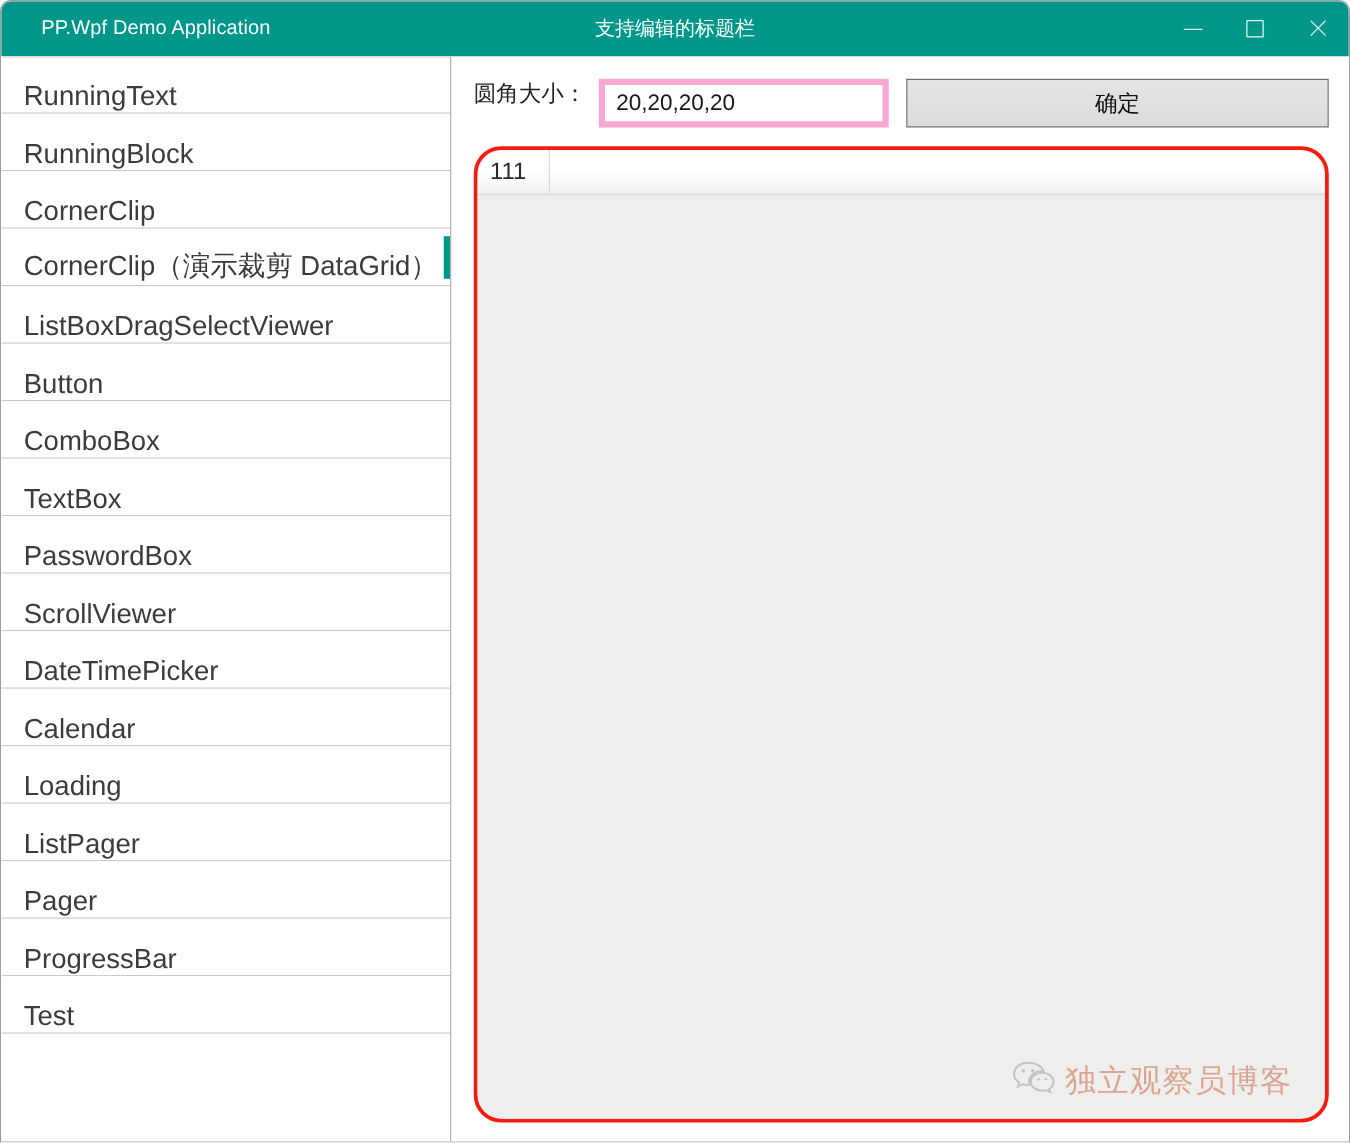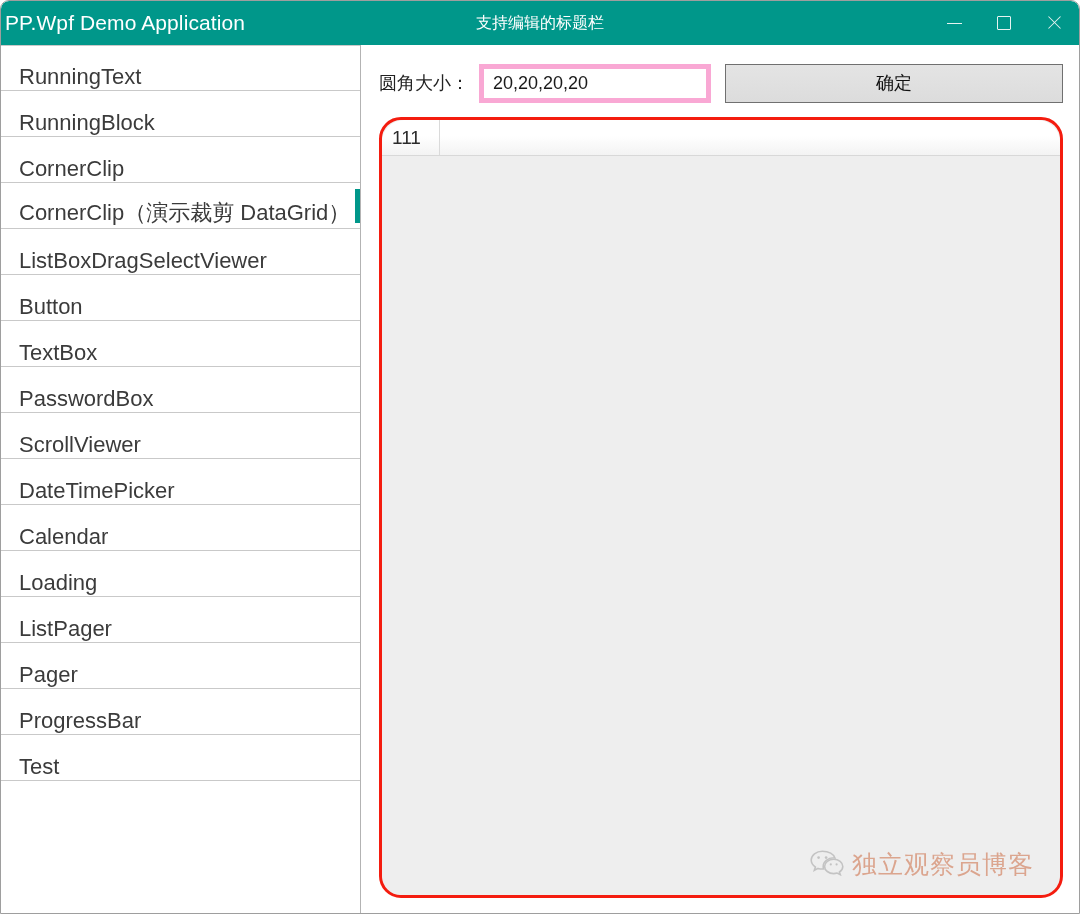--- a/index.html
+++ b/index.html
@@ -25,22 +25,22 @@
     position: relative;
     height: 44px;
     background: #00978a;
     border-radius: 8px 8px 0 0;
     display: flex;
     align-items: center;
     color: #ffffff;
     user-select: none;
   }
   #title-bar .app-title {
-    font-size: 21px;
-    margin-left: 4px;
+    font-size: 16px;
+    margin-left: 32px;
     letter-spacing: .1px;
     white-space: nowrap;
   }
   #title-bar .center-title {
     position: absolute;
     left: 0; right: 0;
     text-align: center;
     font-size: 16px;
     pointer-events: none;
   }
@@ -126,21 +126,21 @@
   #content {
     flex: 1;
     height: 870px;
     background: #ffffff;
     padding: 18px 16px 0 18px;
     display: flex;
     flex-direction: column;
   }
   #toolbar-row {
     display: flex;
-    align-items: center;
+    align-items: flex-start;
     height: 40px;
     flex: none;
   }
   #corner-label {
     font-size: 18px;
     color: #222222;
     margin-right: 10px;
     white-space: nowrap;
   }
   #corner-input {
@@ -267,20 +267,23 @@
         </div>
         <div class="nav-item selected">
           <span>CornerClip（演示裁剪 DataGrid）</span>
           <span class="sel-indicator" style="background: rgb(0, 151, 138);"></span>
         </div>
         <div class="nav-item">
           <span>ListBoxDragSelectViewer</span>
         </div>
         <div class="nav-item">
           <span>Button</span>
+        </div>
+        <div class="nav-item">
+          <span>ComboBox</span>
         </div>
         <div class="nav-item">
           <span>TextBox</span>
         </div>
         <div class="nav-item">
           <span>PasswordBox</span>
         </div>
         <div class="nav-item">
           <span>ScrollViewer</span>
         </div>

